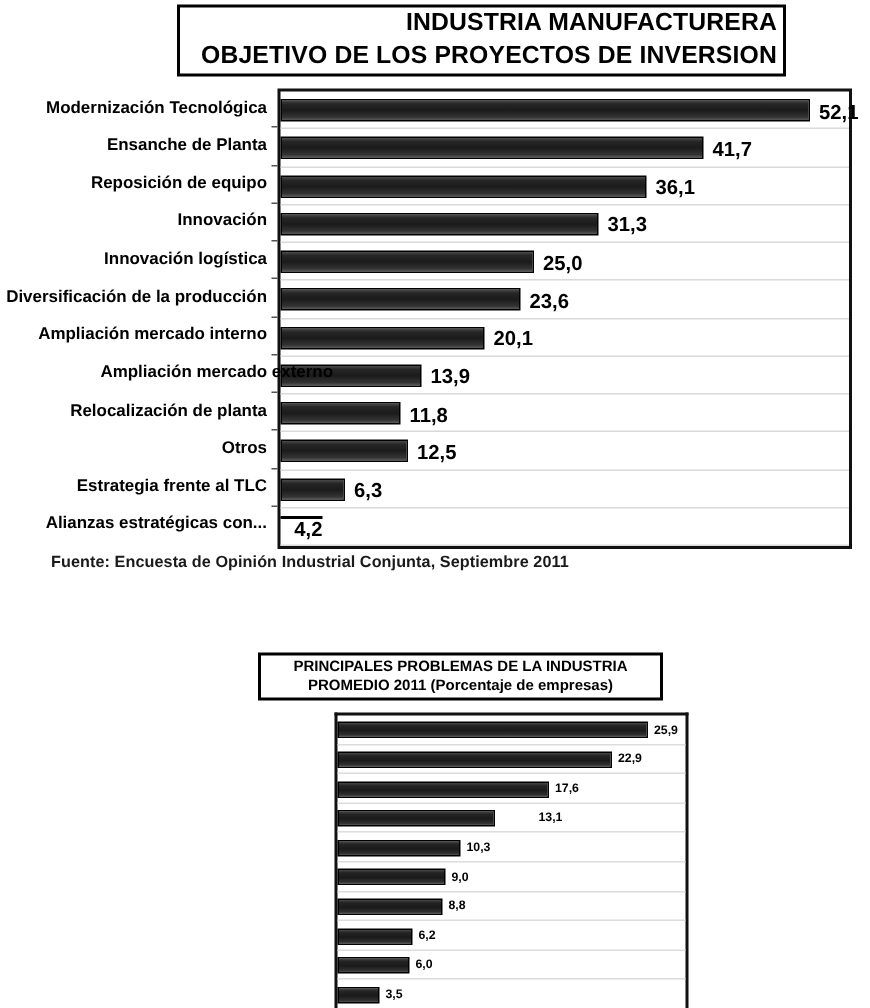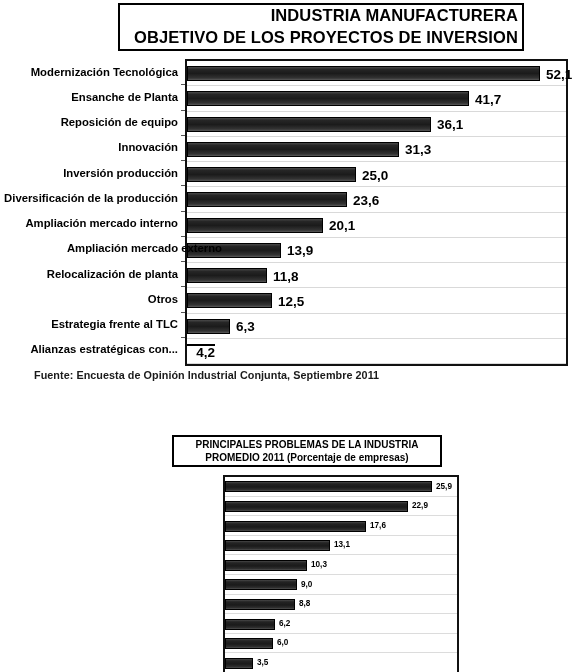--- a/index.html
+++ b/index.html
@@ -167,21 +167,21 @@
         </div>
       </div>
     <div id="cats1">
         <div class="cat1" style="top: 66.625px; left: 0px; width: 178px;">Modernización Tecnológica</div>
         <div class="cat1" style="top: 91.875px; left: 0px; width: 178px;">Ensanche de Planta</div>
         <div class="tick1" style="top: 84.25px; left: 181px;"></div>
         <div class="cat1" style="top: 117.125px; left: 0px; width: 178px;">Reposición de equipo</div>
         <div class="tick1" style="top: 109.5px; left: 181px;"></div>
         <div class="cat1" style="top: 142.375px; left: 0px; width: 178px;">Innovación</div>
         <div class="tick1" style="top: 134.75px; left: 181px;"></div>
-        <div class="cat1" style="top: 167.625px; left: 0px; width: 178px;">Inversión producción</div>
+        <div class="cat1" style="top: 167.625px; left: 0px; width: 178px;">Innovación logística</div>
         <div class="tick1" style="top: 160px; left: 181px;"></div>
         <div class="cat1" style="top: 192.875px; left: 0px; width: 178px;">Diversificación de la producción</div>
         <div class="tick1" style="top: 185.25px; left: 181px;"></div>
         <div class="cat1" style="top: 218.125px; left: 0px; width: 178px;">Ampliación mercado interno</div>
         <div class="tick1" style="top: 210.5px; left: 181px;"></div>
         <div class="cat1" style="top: 243.375px; left: 0px; width: 178px; margin-left: 44px;">Ampliación mercado externo</div>
         <div class="tick1" style="top: 235.75px; left: 181px;"></div>
         <div class="cat1" style="top: 268.625px; left: 0px; width: 178px;">Relocalización de planta</div>
         <div class="tick1" style="top: 261px; left: 181px;"></div>
         <div class="cat1" style="top: 293.875px; left: 0px; width: 178px;">Otros</div>
@@ -212,21 +212,21 @@
         <div class="bar2wrap" style="top: 23.9px; height: 11px;">
           <div class="bar2" title="TIPO DE CAMBIO: 22,9" style="width: 183px;"></div>
           <div class="val2">22,9</div>
         </div>
         <div class="gridrow2" style="top: 57.8px; height: 1px;"></div>
         <div class="bar2wrap" style="top: 43.5px; height: 11px;">
           <div class="bar2" title="DEMANDA: 17,6" style="width: 141px;"></div>
           <div class="val2">17,6</div>
         </div>
         <div class="gridrow2" style="top: 77.4px; height: 1px;"></div>
-        <div class="bar2wrap" style="top: 63.1px; height: 11px;">
+        <div class="bar2wrap" style="top: 63.1px; height: 11px; gap: 25px;">
           <div class="bar2" title="COMPETENCIA: 13,1" style="width: 105px;"></div>
           <div class="val2">13,1</div>
         </div>
         <div class="gridrow2" style="top: 97px; height: 1px;"></div>
         <div class="bar2wrap" style="top: 82.7px; height: 11px;">
           <div class="bar2" title="TRANSPORTE /LOGÍSTICA: 10,3" style="width: 82px;"></div>
           <div class="val2">10,3</div>
         </div>
         <div class="gridrow2" style="top: 116.6px; height: 1px;"></div>
         <div class="bar2wrap" style="top: 102.3px; height: 11px;">

